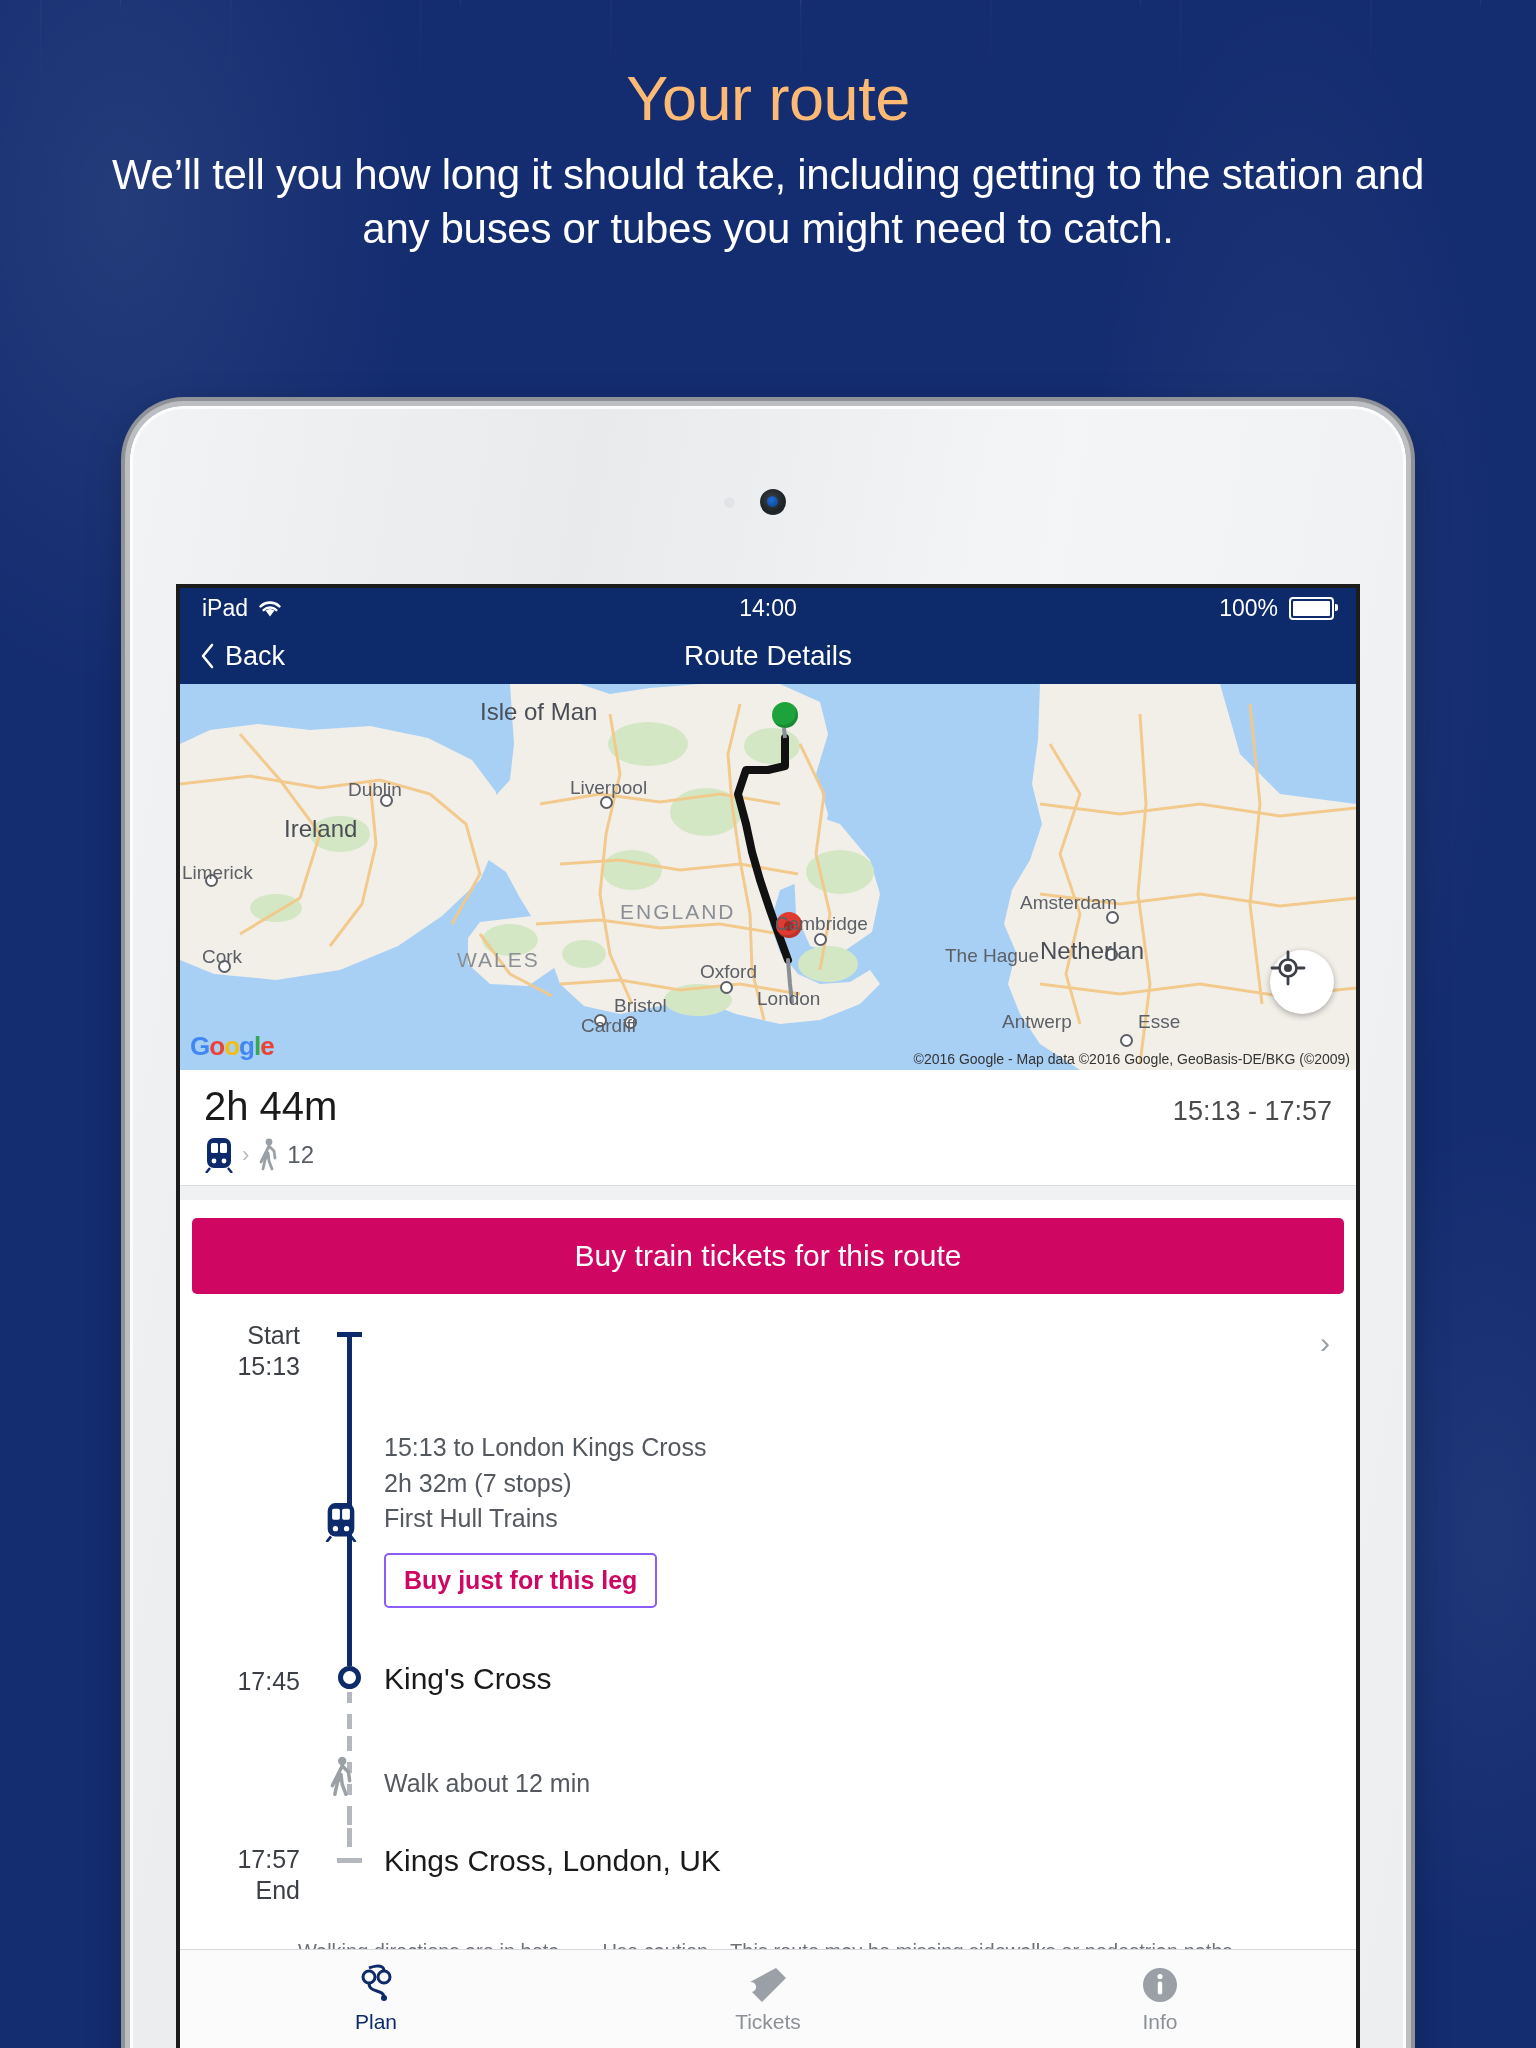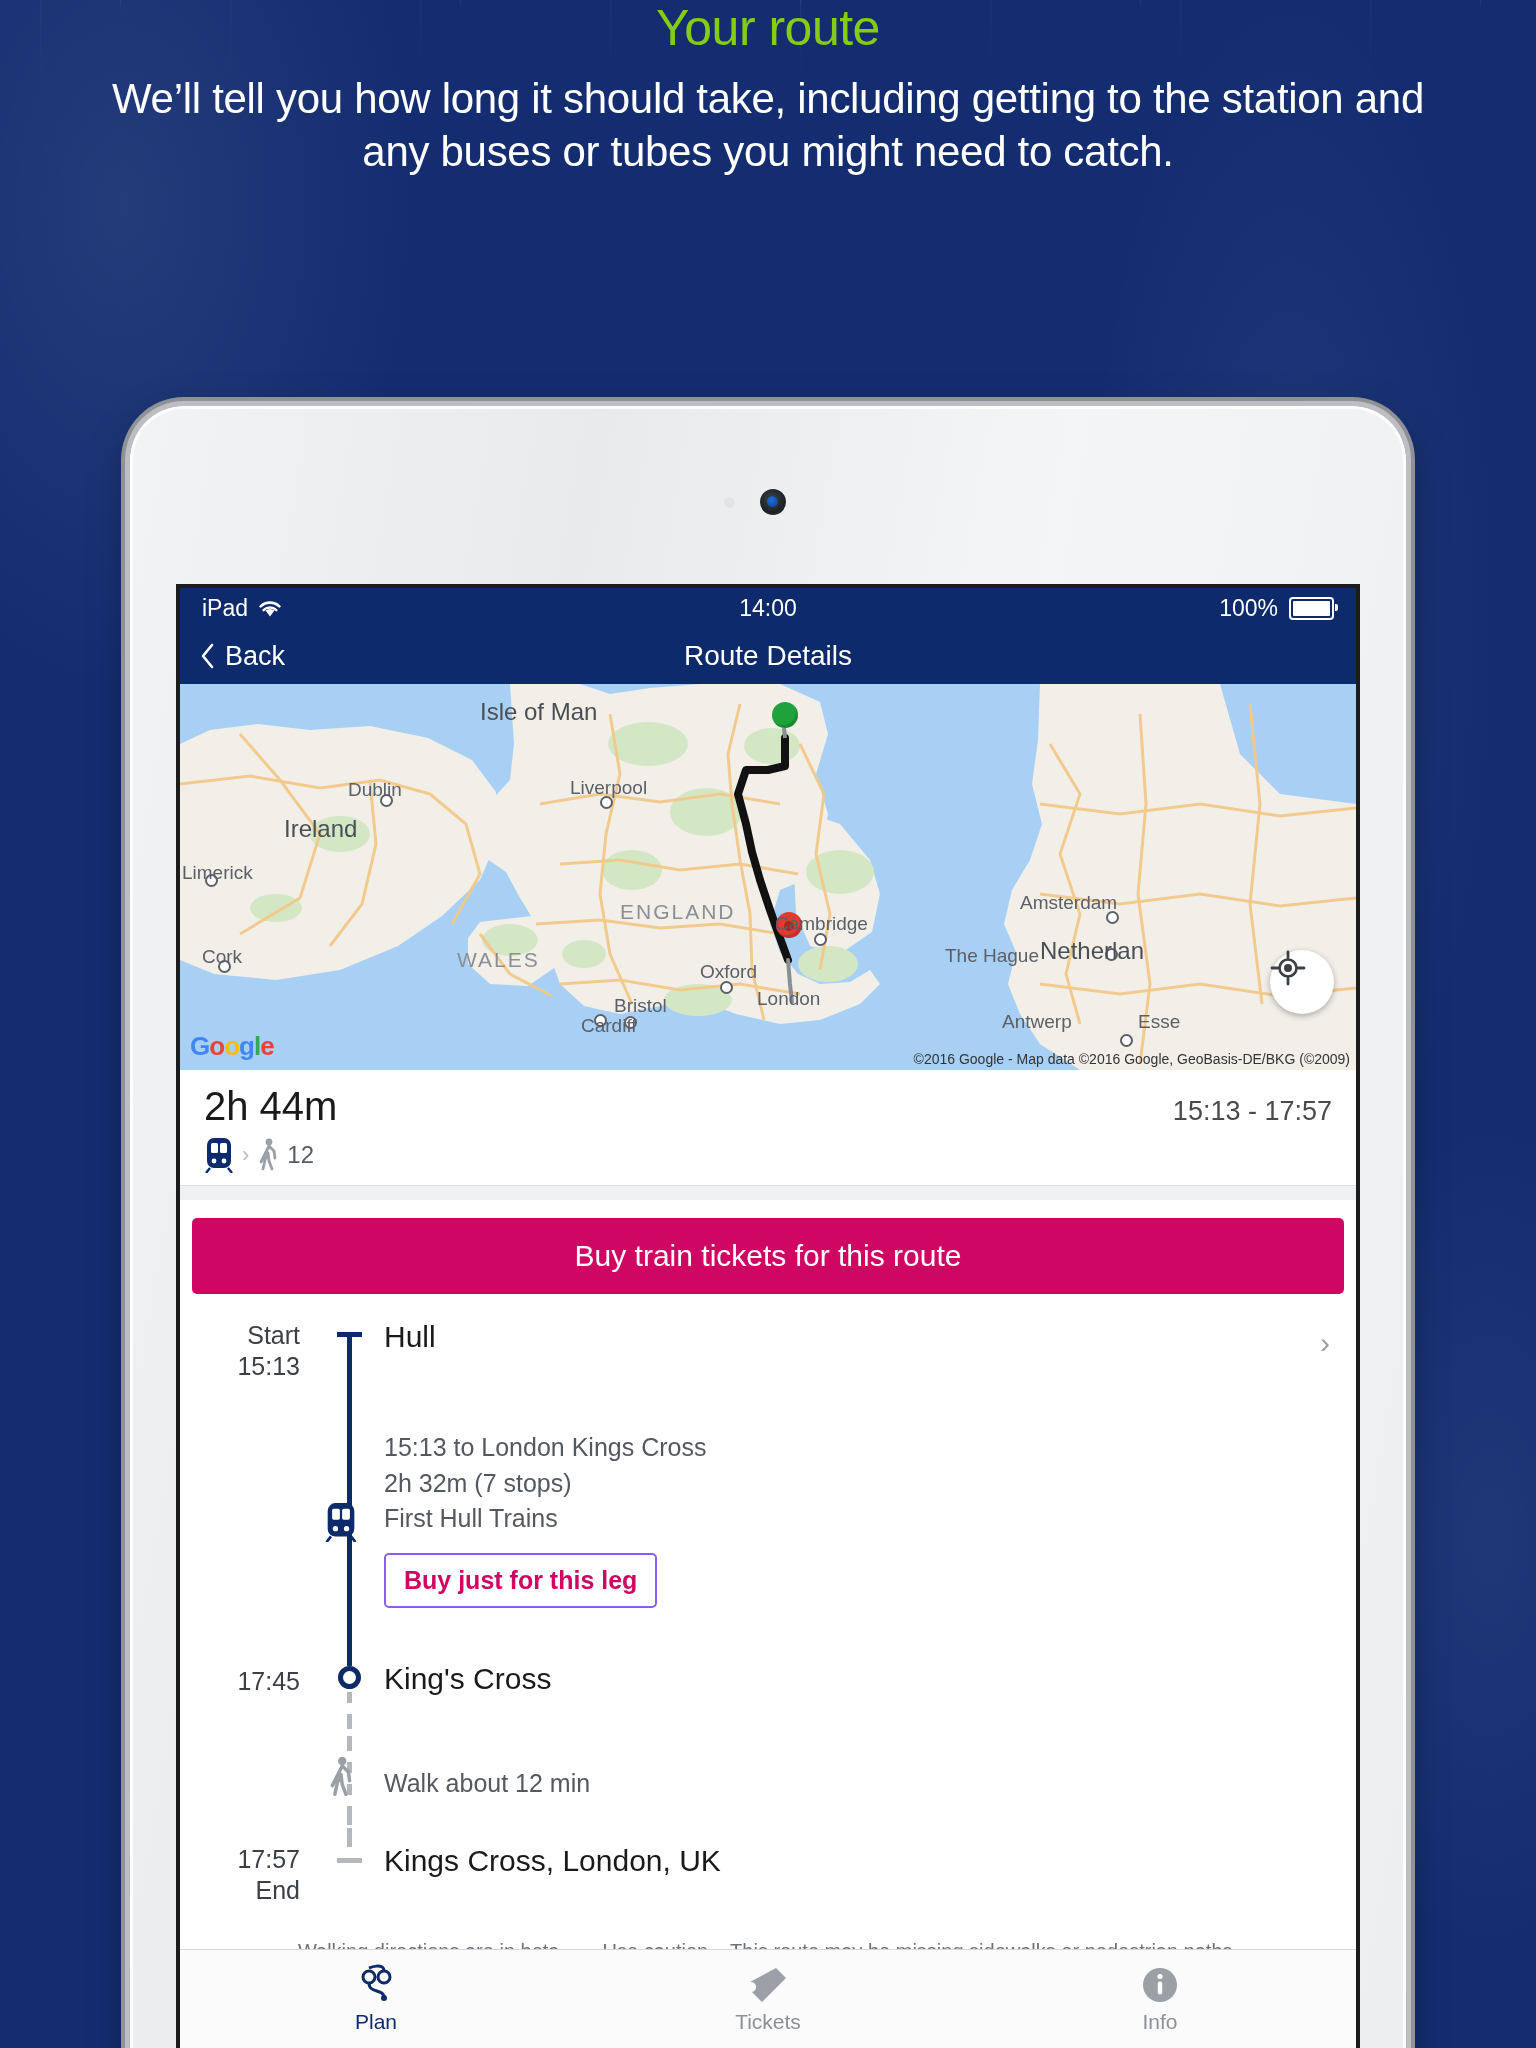--- a/index.html
+++ b/index.html
@@ -26,21 +26,21 @@
     background:
       linear-gradient(97deg, rgba(255,255,255,.07) 0px, rgba(255,255,255,0) 2px) 120px 0/340px 100% repeat-x,
       linear-gradient(91deg, rgba(255,255,255,.05) 0px, rgba(255,255,255,0) 2px) 40px 0/190px 100% repeat-x,
       radial-gradient(ellipse 420px 700px at 8% 10%, rgba(255,255,255,.07), rgba(255,255,255,0) 70%),
       radial-gradient(ellipse 300px 900px at 84% 30%, rgba(255,255,255,.05), rgba(255,255,255,0) 70%),
       radial-gradient(ellipse 260px 600px at 97% 75%, rgba(255,255,255,.05), rgba(255,255,255,0) 70%);
     pointer-events:none;}
 
   
   #promo{position:absolute;top:0;left:0;width:1536px;text-align:center;z-index:5;}
-  #promo h1{margin:0;color:#84cc16;font-size:50px;font-weight:400;letter-spacing:-.5px;line-height:1.15;}
+  #promo h1{margin:0;padding-top:62px;color:#fdba74;font-size:63px;font-weight:400;letter-spacing:-.5px;line-height:1.15;}
   #promo p{margin:14px auto 0;width:1340px;color:#fff;font-size:42px;font-weight:400;line-height:1.28;letter-spacing:-.3px;}
 
   
   #device{position:absolute;left:130px;top:406px;width:1276px;height:1700px;
     border-radius:54px 54px 0 0;
     background:linear-gradient(100deg,#f2f3f5 0%,#e9eaec 30%,#f4f5f7 60%,#eceef0 100%);
     box-shadow:0 0 0 5px #bcbec2, 0 0 0 9px #8e9196, 0 12px 40px rgba(0,0,0,.35);
     z-index:6;overflow:hidden;}
   #device:before{content:"";position:absolute;left:0;top:0;width:100%;height:100%;
     border-radius:54px 54px 0 0;
@@ -327,23 +327,20 @@
 
     <div class="leg" style="height:92px;">
       <div class="time">
         <div>Start</div>
         <div>15:13</div>
       </div>
       <div class="rail">
         <div class="tcap" style="top:12px;"></div>
         <div class="vline" style="top:16px;height:80px;"></div>
       </div>
-      <div class="body">
-        <div class="stopname">Hull</div>
-      </div>
       <div class="rowchev" style="top:6px;">›</div>
     </div>
 
     <div class="leg" style="height:250px;">
       <div class="time"></div>
       <div class="rail">
         <div class="vline" style="top:-4px;height:254px;"></div>
       </div>
       <div class="body" style="position:relative;padding-top:18px;">
         <div class="modeicon" style="top:90px;">

